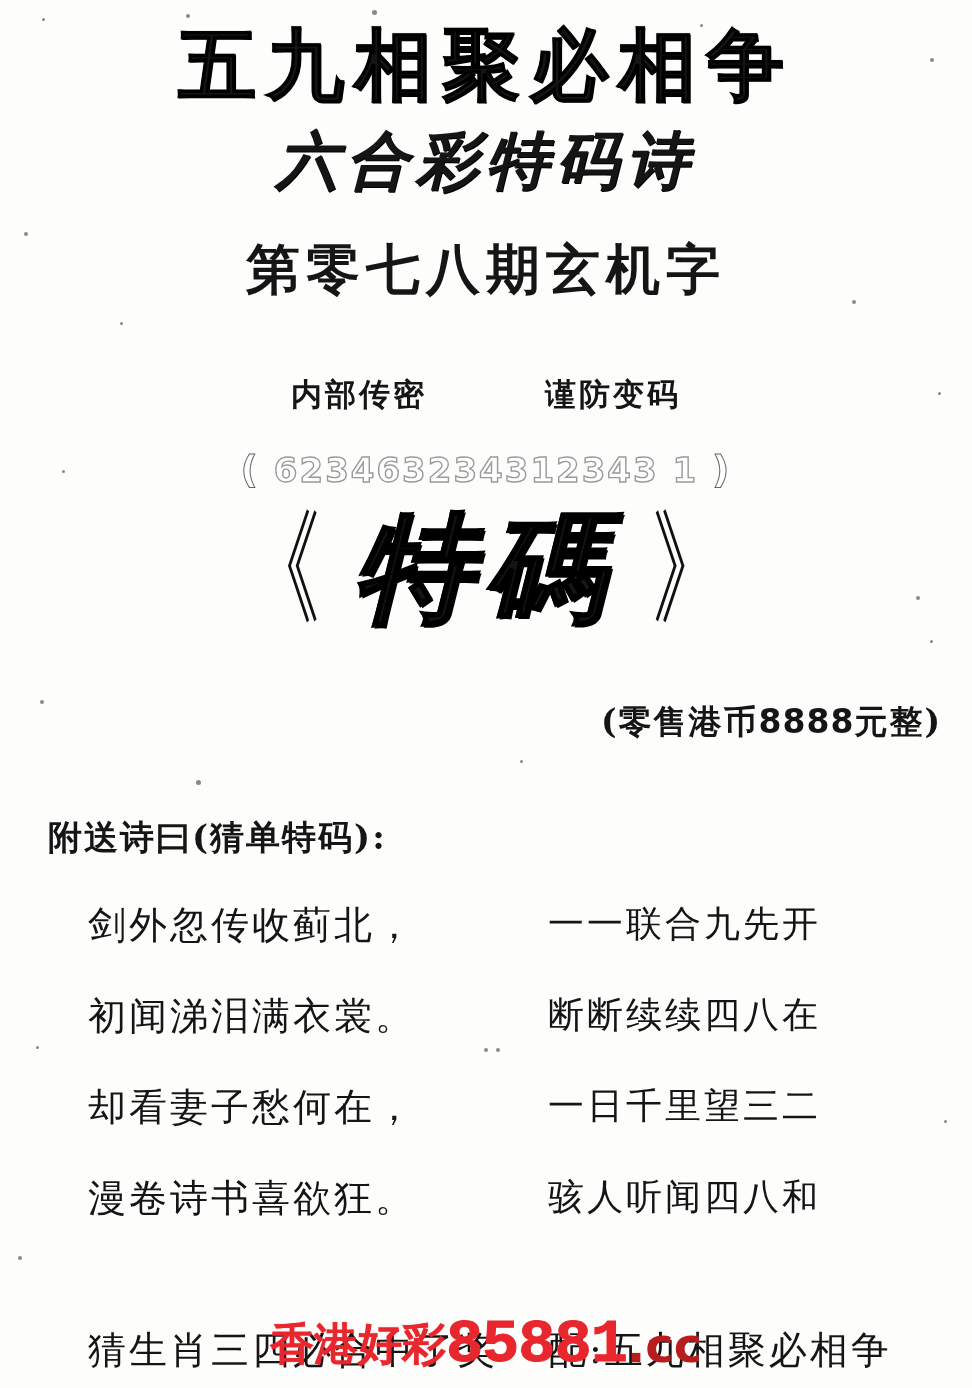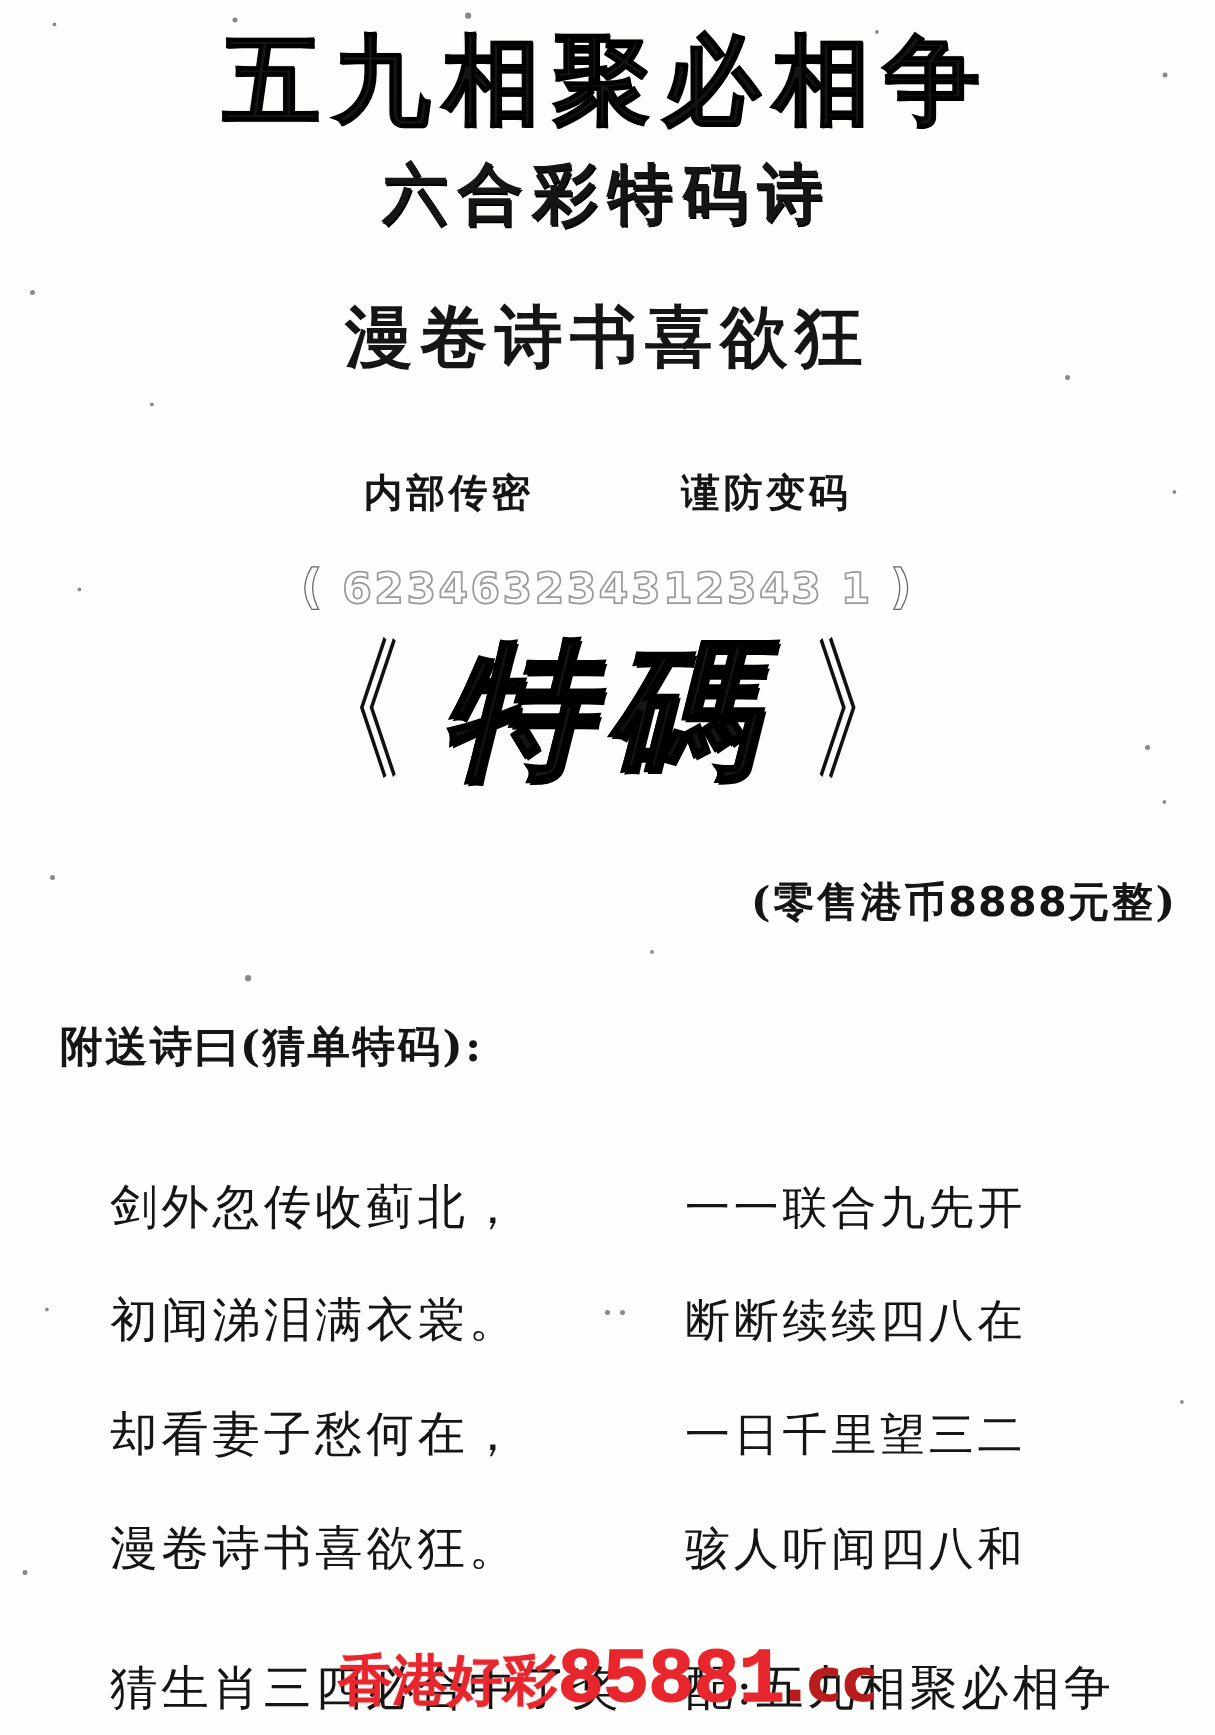--- a/index.html
+++ b/index.html
@@ -36,24 +36,25 @@
     font-weight: 700;
     letter-spacing: 10px;
     line-height: 1;
     font-family: "DejaVu Serif", serif;
     text-shadow: 1px 1px 0 #000, 0 0 1px #333;
     -webkit-text-stroke: 1px #000;
   }
   .title-2 {
     position: absolute;
     top: 130px; left: 0; right: 0;
-    font-size: 52px;
+    font-size: 62px;
     font-weight: 700;
     letter-spacing: 8px;
     line-height: 1;
+    font-style: italic;
     text-shadow: 1px 1px 0 #000;
   }
   .title-3 {
     position: absolute;
     top: 242px; left: 0; right: 0;
     font-size: 54px;
     font-weight: 700;
     letter-spacing: 6px;
     line-height: 1;
   }
@@ -135,21 +136,21 @@
     font-weight: 700;
     letter-spacing: 2px;
   }
 
   .poem-grid {
     position: absolute;
     top: 900px; left: 88px; right: 60px;
   }
   .poem-row {
     display: flex;
-    align-items: flex-end;
+    align-items: flex-start;
     height: 91px;
   }
   .poem-left {
     width: 460px;
     font-size: 38px;
     letter-spacing: 3px;
     font-weight: 500;
   }
   .poem-right {
     flex: 1;
@@ -223,21 +224,21 @@
   <div class="speckle" style="left:196px; top:780px; width:5px; height:5px;"></div>
   <div class="speckle" style="left:520px; top:760px; width:3px; height:3px;"></div>
   <div class="speckle" style="left:36px;  top:1046px;width:3px; height:3px;"></div>
   <div class="speckle" style="left:484px; top:1048px;width:4px; height:4px;"></div>
   <div class="speckle" style="left:496px; top:1048px;width:4px; height:4px;"></div>
   <div class="speckle" style="left:944px; top:1120px;width:3px; height:3px;"></div>
   <div class="speckle" style="left:18px;  top:1256px;width:4px; height:4px;"></div>
 
   <div class="title-1 center">五九相聚必相争</div>
   <div class="title-2 center">六合彩特码诗</div>
-  <div class="title-3 center">漫卷诗书喜欲狂</div>
+  <div class="title-3 center">第零七八期玄机字</div>
 
   <div class="sub-row">
     <span>内部传密</span>
     <span>谨防变码</span>
   </div>
 
   <div class="code-line center">
     <span class="paren">(</span>
     <span>623463234312343 1</span>
     <span class="paren">)</span>

